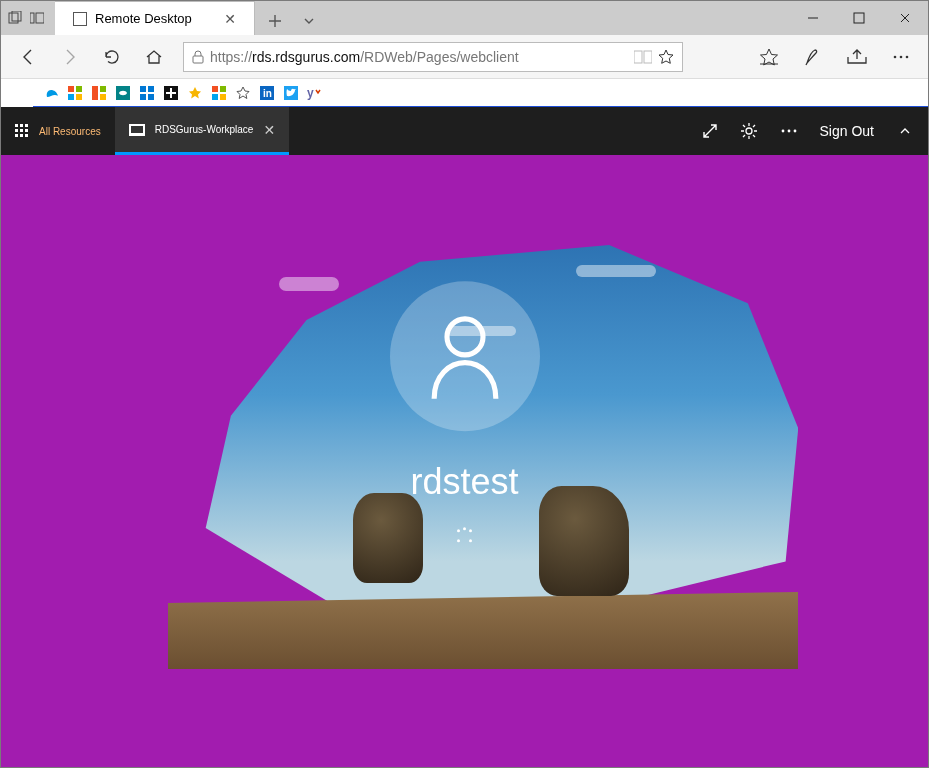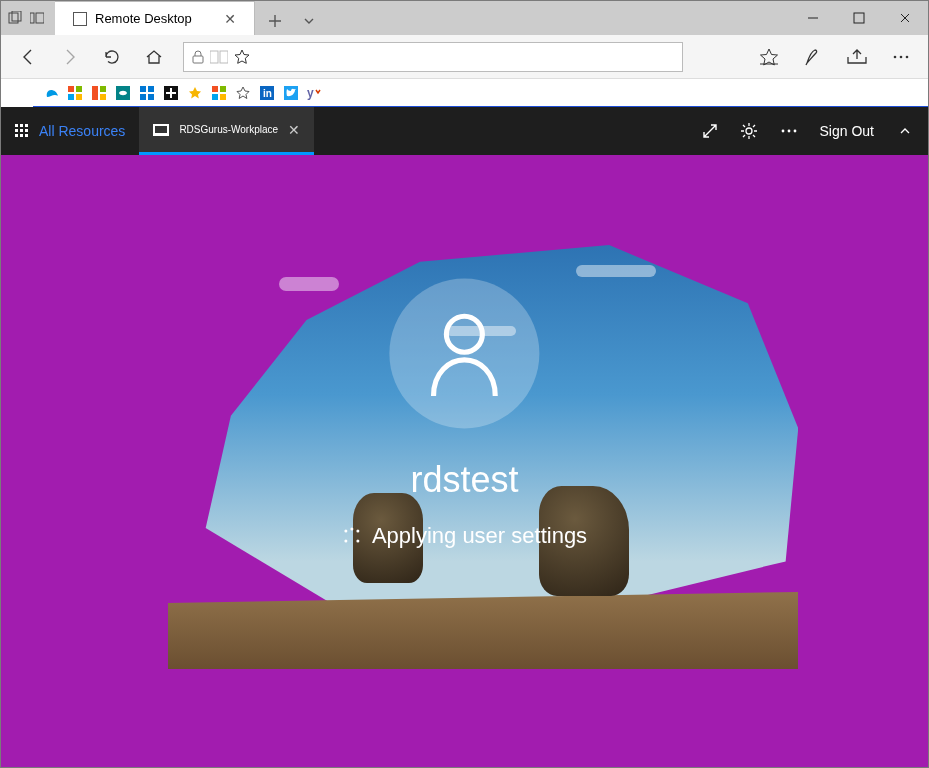--- a/index.html
+++ b/index.html
@@ -25,21 +25,21 @@
   .urlbox .readmode { color:#bbb; font-size:14px;}
   .urlbox .star { color:#555; font-size:16px;}
   .right-actions { display:flex; align-items:center; gap:6px; margin-left:auto;}
   .favbar { height:28px; background:#fff; display:flex; align-items:center; padding:0 10px; gap:8px; border-bottom:1px solid #1d4ed8;margin-left:32px;}
   .fav { width:16px; height:16px; display:flex; align-items:center; justify-content:center; font-size:13px;}
   .content { position:relative; height:calc(768px - 34px - 44px - 28px - 2px); background:#000;}
   .rd-header { height:48px; background:#1e1e1e; display:flex; align-items:center; color:#fff; position:relative;}
   .rd-left { display:flex; align-items:center; height:100%; padding:0 14px; gap:10px;}
   .grid-icon { width:14px; height:14px; display:grid; grid-template-columns:repeat(3,3px); grid-template-rows:repeat(3,3px); gap:2px;}
   .grid-icon span { background:#fff;}
-  .rd-label { font-size:14px; color:#3b82f6;}
+  .rd-label { font-size:10px; color:#fdba74;}
   .rd-tab { height:100%; display:flex; align-items:center; background:#333; padding:0 14px; gap:10px; border-bottom:3px solid #0099ff;}
   .rd-tab .mon { width:16px; height:12px; border:2px solid #fff; border-bottom-width:3px;}
   .rd-tab .title { font-size:10px; color:#fff;}
   .rd-tab .close { color:#ccc; font-size:14px;}
   .rd-right { margin-left:auto; display:flex; align-items:center; gap:22px; padding-right:18px;}
   .rd-ibtn { color:#fff; font-size:16px; display:flex; align-items:center; justify-content:center;}
   .signout { font-size:14px; color:#fff;}
   .chev { color:#fff; font-size:11px; margin-left:4px;}
   .session { position:relative; width:100%; height:calc(100% - 48px); background:#a21caf; overflow:hidden;}
   .sky { position:absolute; left:18%; right:14%; top:12%; bottom:20%; background:linear-gradient(#2a6fb0 0%, #4a98cf 40%, #bcd7e2 80%); clip-path: polygon(10% 45%, 22% 22%, 40% 8%, 70% 4%, 92% 18%, 100% 48%, 98% 80%, 60% 94%, 28% 92%, 6% 72%);}
@@ -138,20 +138,23 @@
       </svg>
     </div>
 
   <div class="urlbox">
     <span class="lock">
       <svg width="12" height="14" viewBox="0 0 12 14">
           <rect x="1" y="6" width="10" height="7" rx="1" fill="none" stroke="#777"></rect>
           <path d="M3 6V4a3 3 0 0 1 6 0v2" fill="none" stroke="#777"></path>
         </svg>
     </span>
+    <span class="url">
+      <span>https://</span><span class="host">rds.rdsgurus.com</span><span>/RDWeb/Pages/webclient</span>
+    </span>
     <span class="readmode">
       <svg width="18" height="14" viewBox="0 0 18 14">
           <rect x="0" y="1" width="8" height="12" fill="none" stroke="#bbb"></rect>
           <rect x="10" y="1" width="8" height="12" fill="none" stroke="#bbb"></rect>
         </svg>
     </span>
     <span class="star">
       <svg width="16" height="16" viewBox="0 0 16 16">
           <path d="M8 1l2 4.5 5 .5-3.7 3.3 1 5L8 12l-4.3 2.3 1-5L1 6l5-.5z" fill="none" stroke="#333"></path>
         </svg>
@@ -331,17 +334,16 @@
       </div>
       <div class="uname">rdstest</div>
       <div class="status-row">
         <div class="dots">
             <span></span>
             <span></span>
             <span></span>
             <span></span>
             <span></span>
           </div>
-        <div class="status">Applying user settings</div>
       </div>
     </div>
   </div>
 </div>
 
 </body></html>

